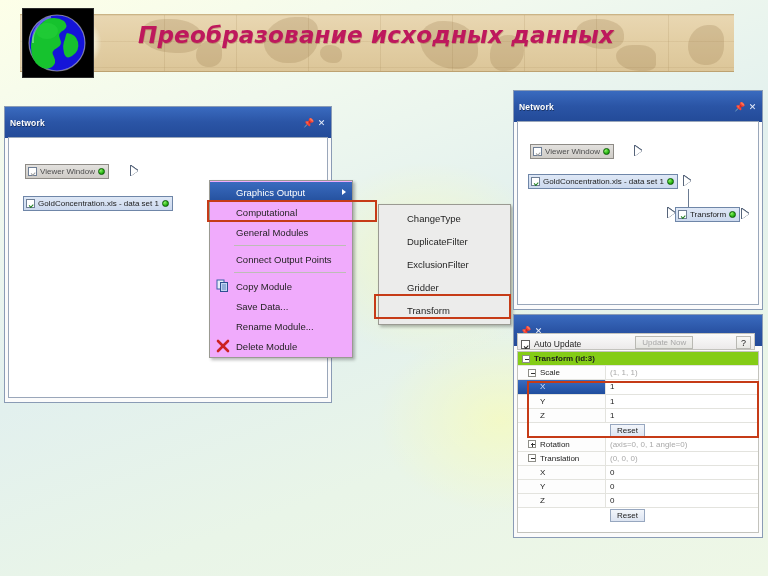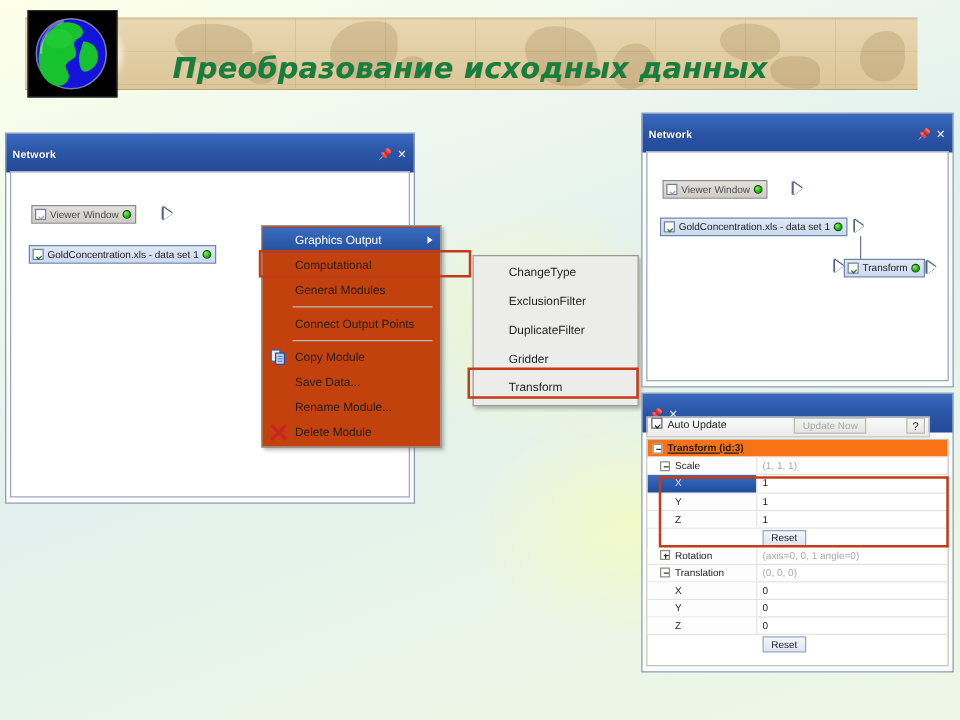--- a/index.html
+++ b/index.html
@@ -25,23 +25,22 @@
     border-bottom:1px solid #bda271;
   }
   #banner .map-blob {
     position:absolute; border-radius:45% 55% 38% 62%;
     background:rgba(140,110,62,0.22);
   }
   #banner-title {
     position:absolute; left:138px; top:22px; width:560px;
     font-family:"DejaVu Sans", sans-serif;
     font-size:23px; font-weight:bold; font-style:italic;
-    color:#15803d; letter-spacing:0.2px; white-space:nowrap;
+    color:#be185d; letter-spacing:0.2px; white-space:nowrap;
     text-shadow:0.5px 0.5px 0 rgba(120,0,0,0.25);
-    margin-top:20px;
   }
   #banner-fade {
     position:absolute; left:80px; top:14px; width:46px; height:58px;
     background:radial-gradient(ellipse 30px 34px at 0% 50%, #fbfbe9 35%, rgba(251,251,233,0) 72%);
   }
   #globe-icon {
     position:absolute; left:22px; top:8px; width:72px; height:70px;
     background:#000; border:1px solid #2a2a2a;
     overflow:hidden;
   }
@@ -81,59 +80,59 @@
      border-top:5.5px solid transparent; border-bottom:5.5px solid transparent; border-left:7px solid #fff;
      filter:drop-shadow(0.6px 0 0 #56647a) drop-shadow(-0.6px 0 0 #56647a) drop-shadow(0 0.6px 0 #56647a) drop-shadow(0 -0.6px 0 #56647a); }
   .port-in { position:absolute; width:8px; height:11px; }
   .port-in:after { content:""; position:absolute; left:1px; top:0; width:0; height:0;
      border-top:5.5px solid transparent; border-bottom:5.5px solid transparent; border-left:7px solid #fff;
      filter:drop-shadow(0.6px 0 0 #56647a) drop-shadow(-0.6px 0 0 #56647a) drop-shadow(0 0.6px 0 #56647a) drop-shadow(0 -0.6px 0 #56647a); }
   .wire { position:absolute; border-left:1px solid #6b7b92; border-bottom:1px solid #6b7b92; }
 
   
   #ctxmenu { position:absolute; left:209px; top:180px; width:144px;
-     background:#c2410c; border:1px solid #9a9a92; box-shadow:2px 2px 3px rgba(0,0,0,0.28);
+     background:#f0abfc; border:1px solid #9a9a92; box-shadow:2px 2px 3px rgba(0,0,0,0.28);
      padding:1px 0 1px 0; }
   #ctxmenu .mi { height:20px; display:flex; align-items:center; font-size:9.5px; color:#1f1f1f;
      padding-left:26px; position:relative; }
   #ctxmenu .mi.hl { background:linear-gradient(to bottom,#3a6bbf,#24509d); color:#ffffff; }
   #ctxmenu .mi .arrow { position:absolute; right:6px; width:0; height:0;
      border-top:3.5px solid transparent; border-bottom:3.5px solid transparent; border-left:4.5px solid #ffffff; }
   #ctxmenu .sep { height:1px; background:#bdbdb6; margin:3px 6px 3px 24px; }
   .mi-ico { position:absolute; left:6px; width:14px; height:14px; }
 
   
   #submenu { position:absolute; left:378px; top:204px; width:133px;
      background:#ececeb; border:1px solid #9a9a92; box-shadow:2px 2px 3px rgba(0,0,0,0.28); padding:2px 0; }
   #submenu .mi { height:23px; display:flex; align-items:center; font-size:9.5px; color:#1f1f1f; padding-left:28px; }
 
   
   .redbox { position:absolute; border:2.5px solid #c63b17; pointer-events:none; }
 
   
-  .propbar { position:absolute; left:3px; right:18px; top:18px; height:17px;
+  .propbar { position:absolute; left:3px; right:7px; top:18px; height:17px;
      background:linear-gradient(to bottom,#fbfbfb,#eceaea); border:1px solid #c3c3bd;
-     display:flex; align-items:flex-start; padding:0 3px; }
+     display:flex; align-items:flex-end; padding:0 3px; }
   .propbar .ck { width:9px; height:9px; border:1px solid #5f5f5f; background:#fff; position:relative; margin-right:4px; }
   .propbar .ck:after { content:""; position:absolute; left:1.5px; top:3.5px; width:3px; height:1.5px;
      border-left:1.6px solid #222; border-bottom:1.6px solid #222; transform:rotate(-45deg); }
   .propbar .lbl { font-size:8.5px; color:#1d1d1d; margin-right:6px; }
   .btn-flat { font-size:8px; color:#a8a8a8; border:1px solid #b9b9b3;
      background:linear-gradient(to bottom,#f4f4f2,#e4e4e0); padding:1px 6px;margin-left:48px; }
   .btn-help { margin-left:auto; font-size:9px; color:#222; border:1px solid #b9b9b3;
      background:linear-gradient(to bottom,#f8f8f6,#e7e7e3); width:15px; height:13px;
      display:flex; align-items:center; justify-content:center; }
   .propgrid { position:absolute; left:3px; right:3px; top:36px; bottom:4px;
      background:#ffffff; border:1px solid #c3c3bd; overflow:hidden; }
   .prow { display:flex; height:14.2px; border-bottom:1px solid #e3e3de; font-size:8px; color:#1c1c1c; }
   .prow .pname { width:88px; display:flex; align-items:center; padding-left:4px;
      border-right:1px solid #e3e3de; background:#fdfdfd; }
   .prow .pval { flex:1; display:flex; align-items:center; padding-left:4px; }
   .prow .pval.grey { color:#a9a9a9; }
-  .prow.group .pname { font-weight:bold; background:#f97316;text-decoration:underline; }
+  .prow.group .pname { font-weight:bold; background:#84cc16; }
   .prow.group { background:#f1f1ee; }
   .prow.selname .pname { background:linear-gradient(to bottom,#3a6bbf,#1f4d9e); color:#cfe0ff; }
   .exp { display:inline-block; width:8px; height:8px; border:1px solid #8e8e88; background:#fff;
      margin-right:4px; position:relative; flex:none; }
   .exp:before { content:""; position:absolute; left:1.5px; top:3.2px; width:4px; height:1px; background:#333; }
   .exp.plus:after { content:""; position:absolute; left:3.2px; top:1.5px; width:1px; height:4px; background:#333; }
   .indent1 { padding-left:10px !important; }
   .indent2 { padding-left:22px !important; }
   .resetrow { display:flex; height:14.5px; align-items:center; }
   .reset-btn { margin-left:92px; font-size:8px; color:#1c1c1c; border:1px solid #97a7bf;
@@ -248,24 +247,24 @@
   </div>
 </div>
 
 <div class="redbox" style="left:207px; top:200px; width:170px; height:22px;"></div>
 
 <div id="submenu">
   <div class="mi">
     <span>ChangeType</span>
   </div>
   <div class="mi">
+    <span>DuplicateFilter</span>
+  </div>
+  <div class="mi">
     <span>ExclusionFilter</span>
-  </div>
-  <div class="mi">
-    <span>DuplicateFilter</span>
   </div>
   <div class="mi">
     <span>Gridder</span>
   </div>
   <div class="mi">
     <span>Transform</span>
   </div>
 </div>
 
 <div class="redbox" style="left:374px; top:294px; width:137px; height:25px;"></div>

